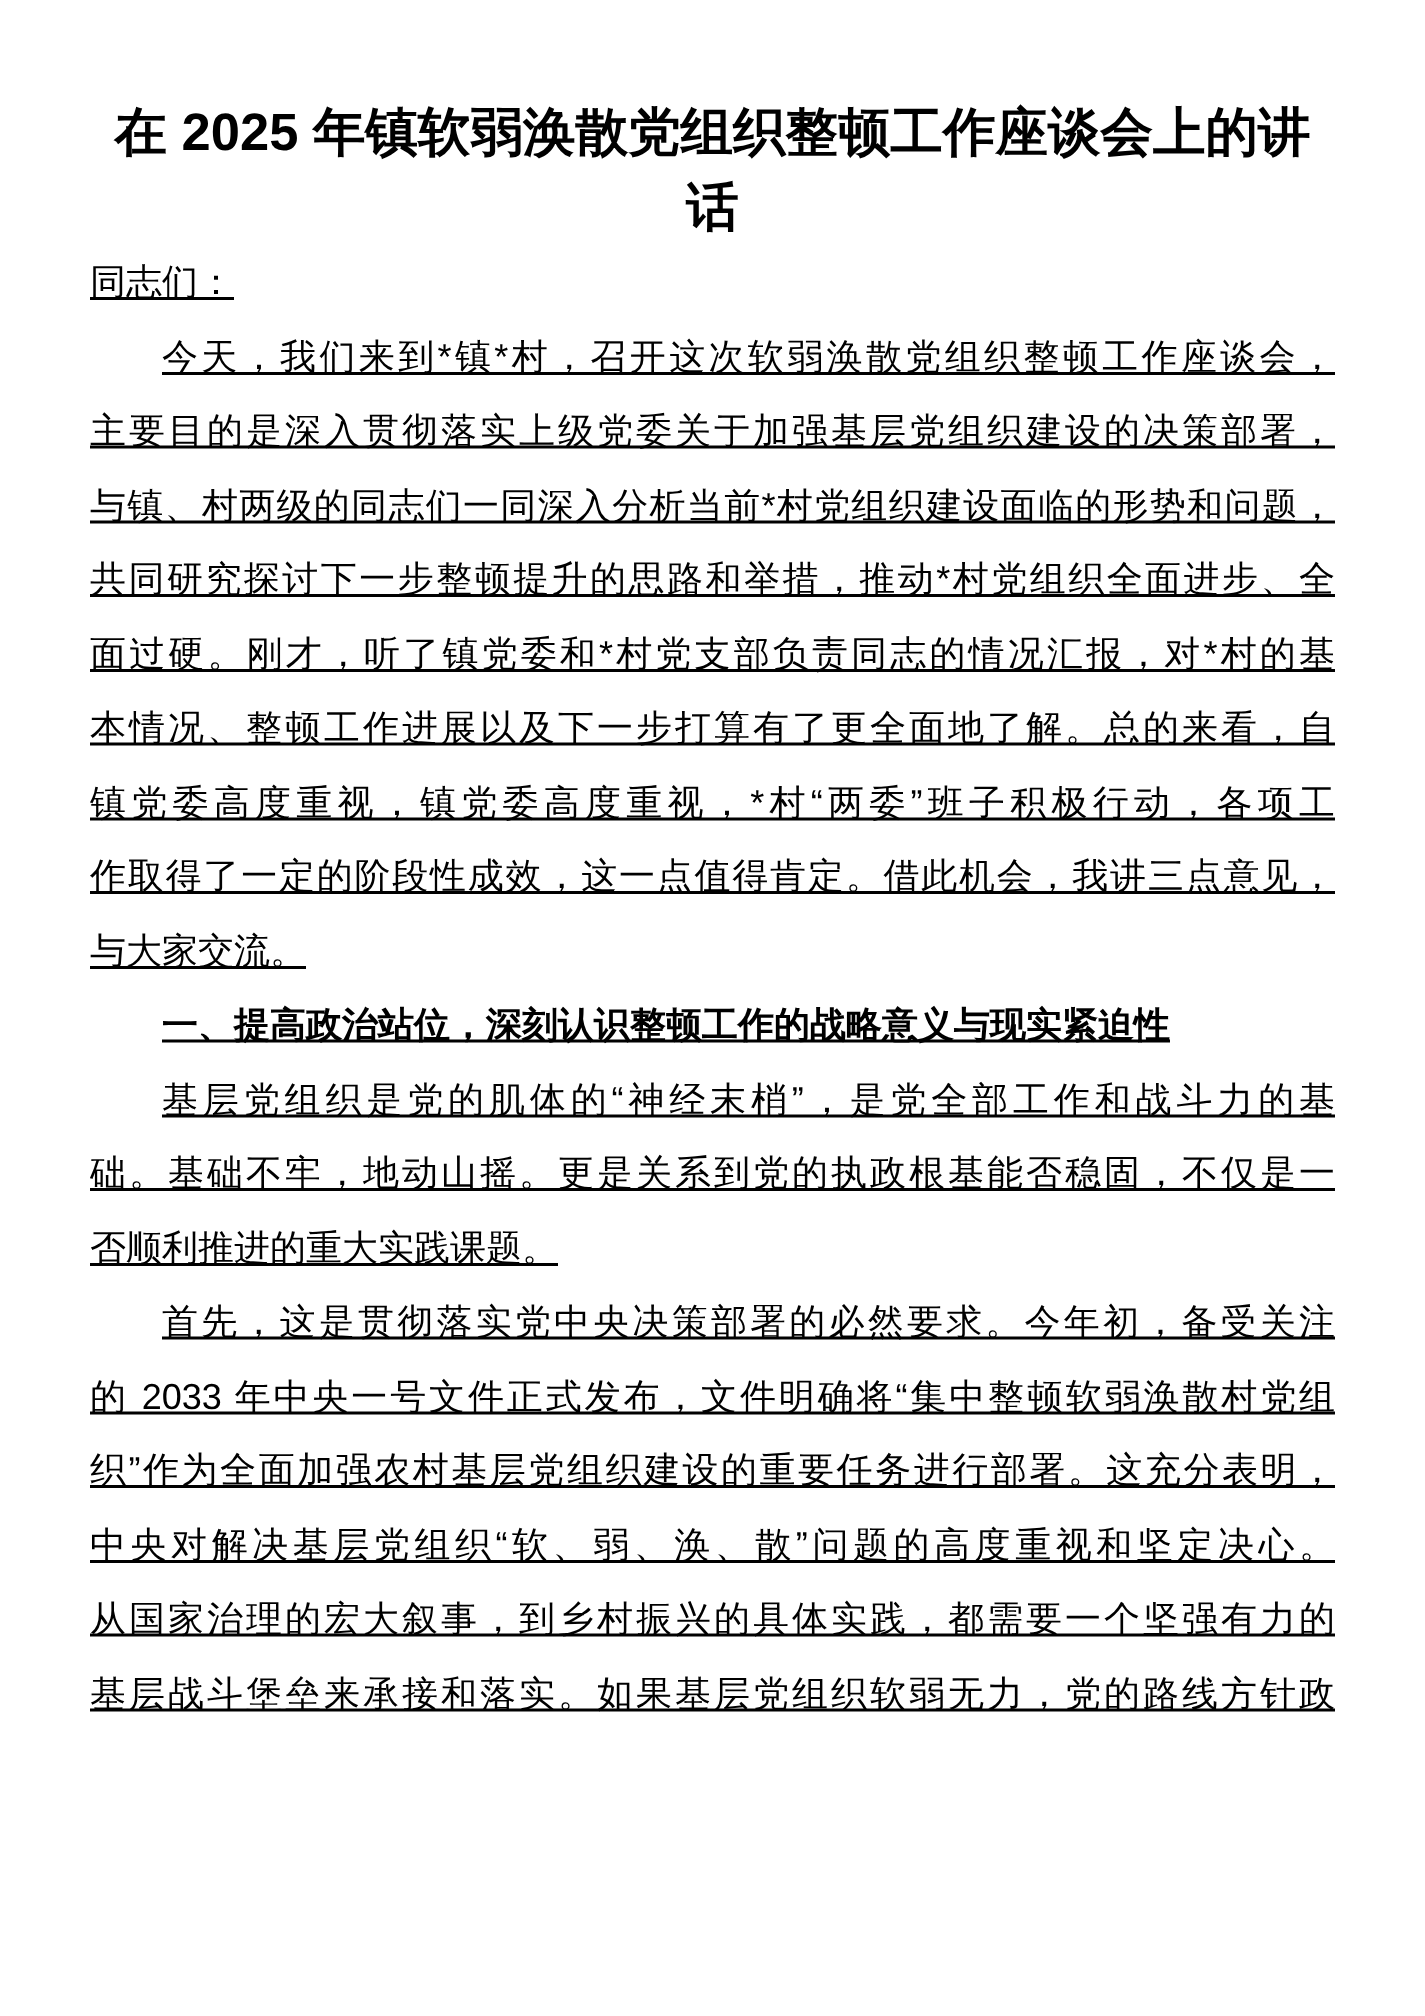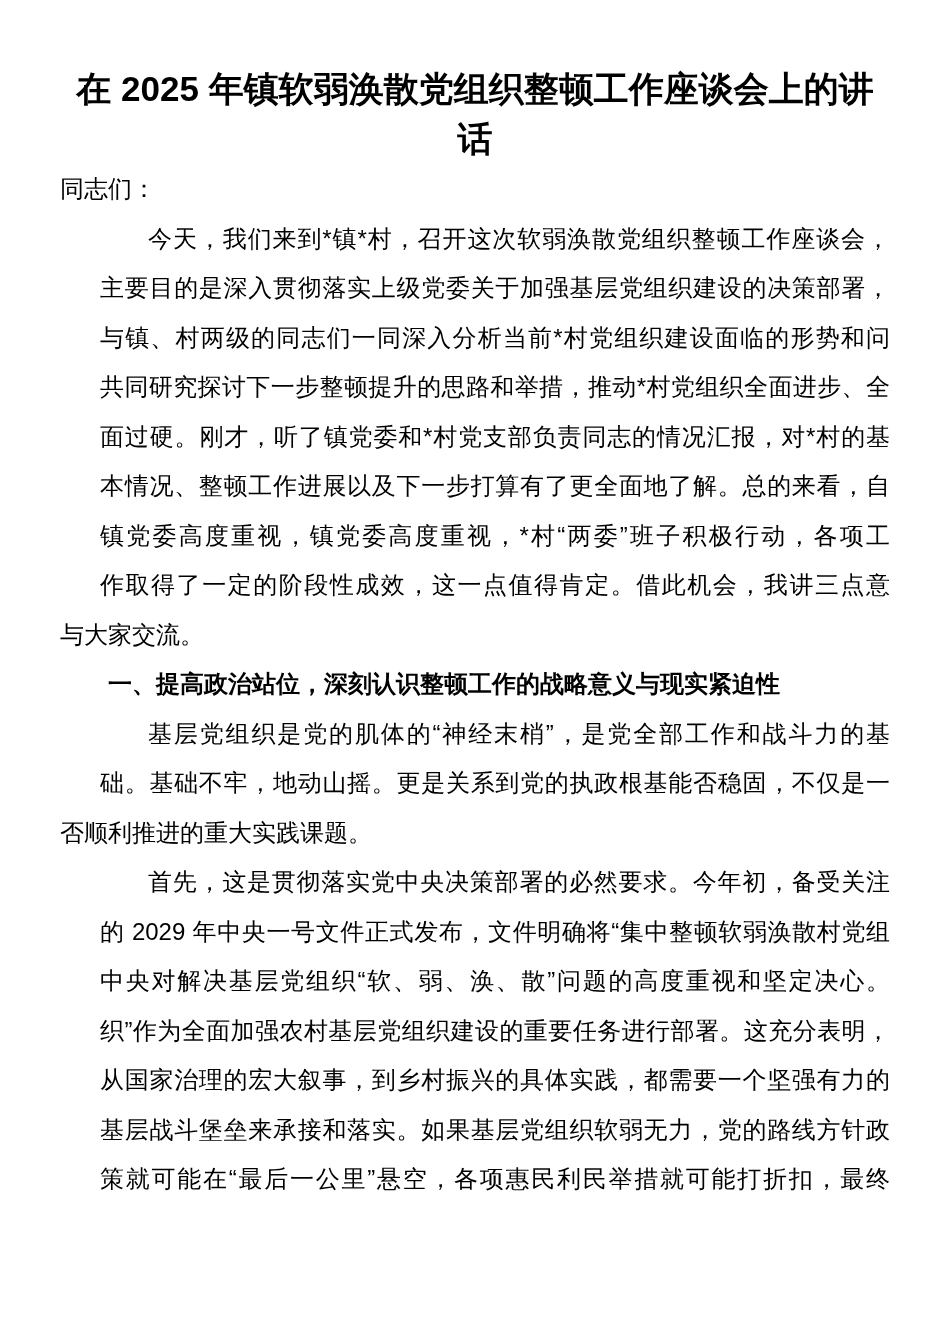--- a/index.html
+++ b/index.html
@@ -30,28 +30,28 @@
   .body-block {
     margin: 0 60px;
   }
   .text-line {
     height: 49.5px;
     line-height: 49.5px;
     font-size: 24px;
     font-weight: 400;
     text-align: left;
     overflow: hidden;
+    text-decoration: underline;
   }
   .text-line.indent {
     text-indent: 2em;
   }
   .text-line.fill {
     text-align: justify;
     text-align-last: justify;
-    margin-left: 40px;
   }
   .text-line.heading {
     font-weight: 600;
   }
 </style>
 </head>
 <body>
 
 <div class="page">
   <div class="title-block" id="title-container">
@@ -67,20 +67,19 @@
       <div class="text-line fill">面过硬。刚才，听了镇党委和*村党支部负责同志的情况汇报，对*村的基</div>
       <div class="text-line fill">本情况、整顿工作进展以及下一步打算有了更全面地了解。总的来看，自</div>
       <div class="text-line fill">镇党委高度重视，镇党委高度重视，*村“两委”班子积极行动，各项工</div>
       <div class="text-line fill">作取得了一定的阶段性成效，这一点值得肯定。借此机会，我讲三点意见，</div>
       <div class="text-line">与大家交流。</div>
       <div class="text-line indent heading">一、提高政治站位，深刻认识整顿工作的战略意义与现实紧迫性</div>
       <div class="text-line indent fill">基层党组织是党的肌体的“神经末梢”，是党全部工作和战斗力的基</div>
       <div class="text-line fill">础。基础不牢，地动山摇。更是关系到党的执政根基能否稳固，不仅是一</div>
       <div class="text-line">否顺利推进的重大实践课题。</div>
       <div class="text-line indent fill">首先，这是贯彻落实党中央决策部署的必然要求。今年初，备受关注</div>
-      <div class="text-line fill">的 2029 年中央一号文件正式发布，文件明确将“集中整顿软弱涣散村党组</div>
+      <div class="text-line fill">的 2033 年中央一号文件正式发布，文件明确将“集中整顿软弱涣散村党组</div>
+      <div class="text-line fill">织”作为全面加强农村基层党组织建设的重要任务进行部署。这充分表明，</div>
       <div class="text-line fill">中央对解决基层党组织“软、弱、涣、散”问题的高度重视和坚定决心。</div>
-      <div class="text-line fill">织”作为全面加强农村基层党组织建设的重要任务进行部署。这充分表明，</div>
       <div class="text-line fill">从国家治理的宏大叙事，到乡村振兴的具体实践，都需要一个坚强有力的</div>
       <div class="text-line fill">基层战斗堡垒来承接和落实。如果基层党组织软弱无力，党的路线方针政</div>
-      <div class="text-line fill">策就可能在“最后一公里”悬空，各项惠民利民举措就可能打折扣，最终</div>
     </div>
 </div>
 
 </body></html>

